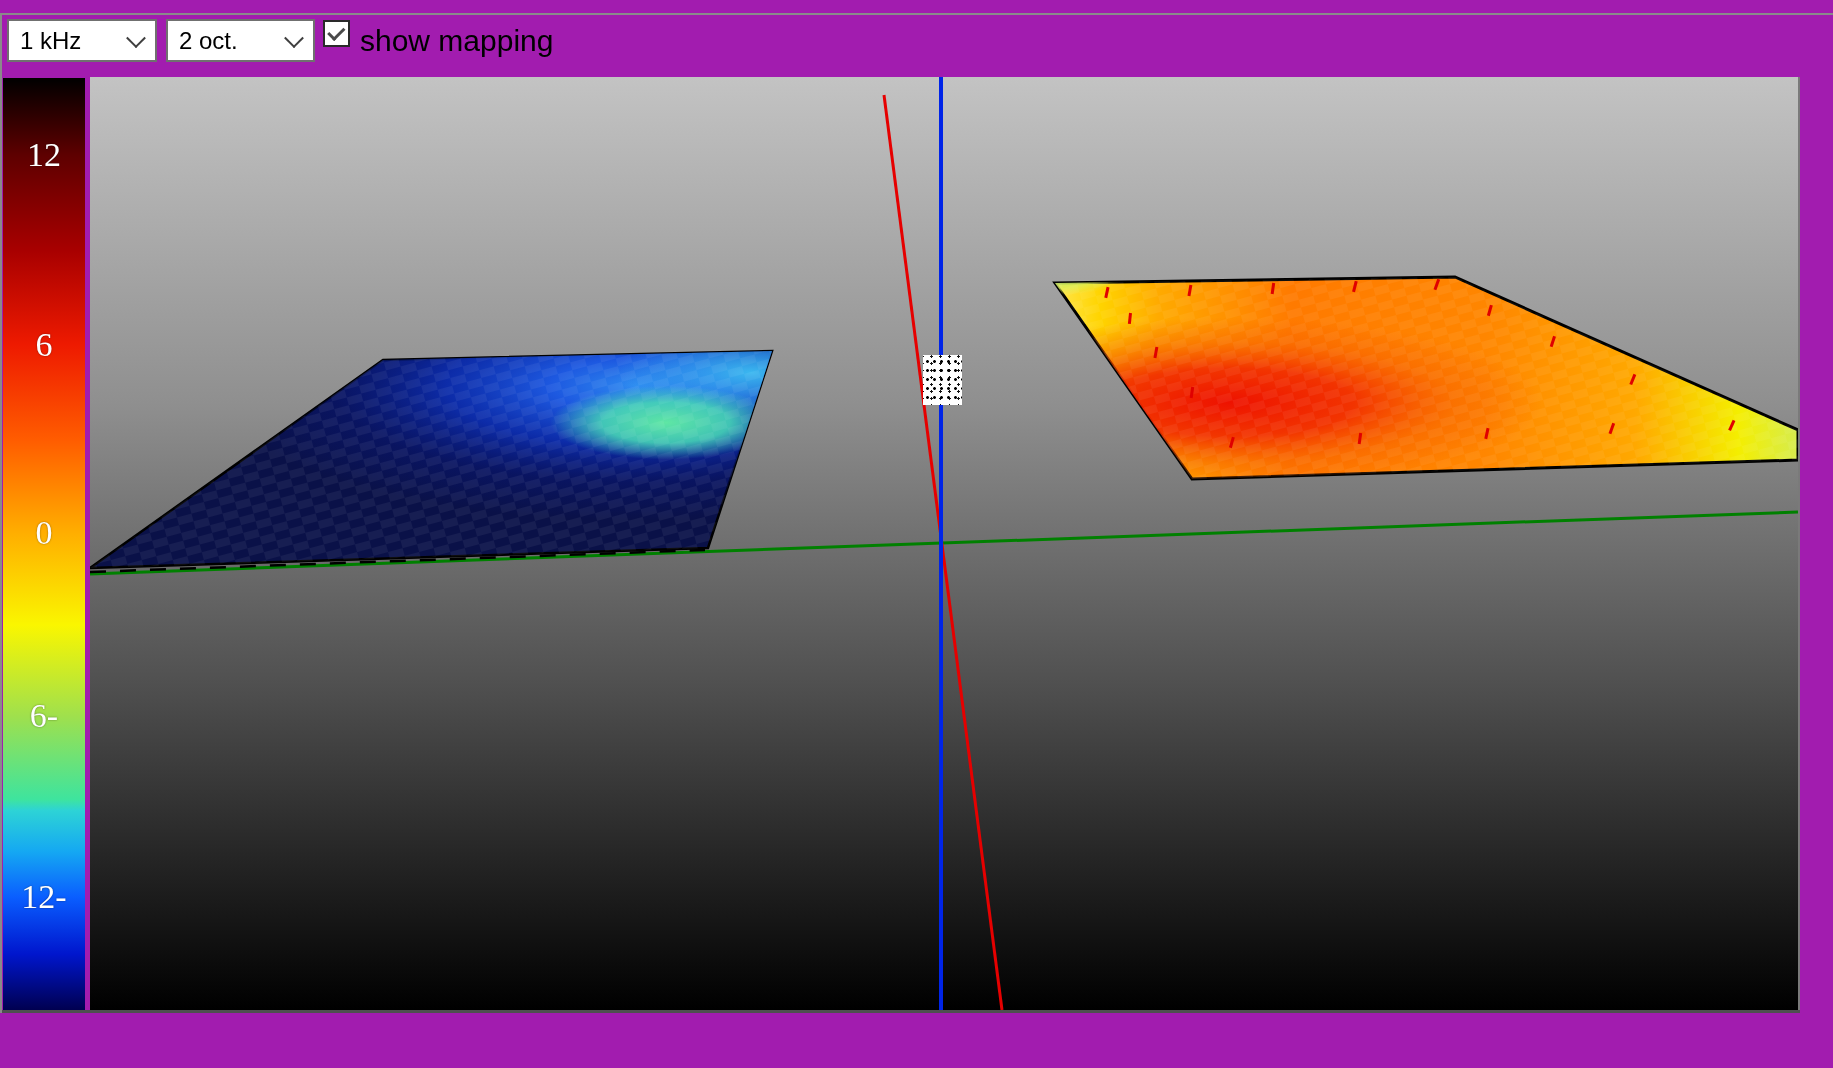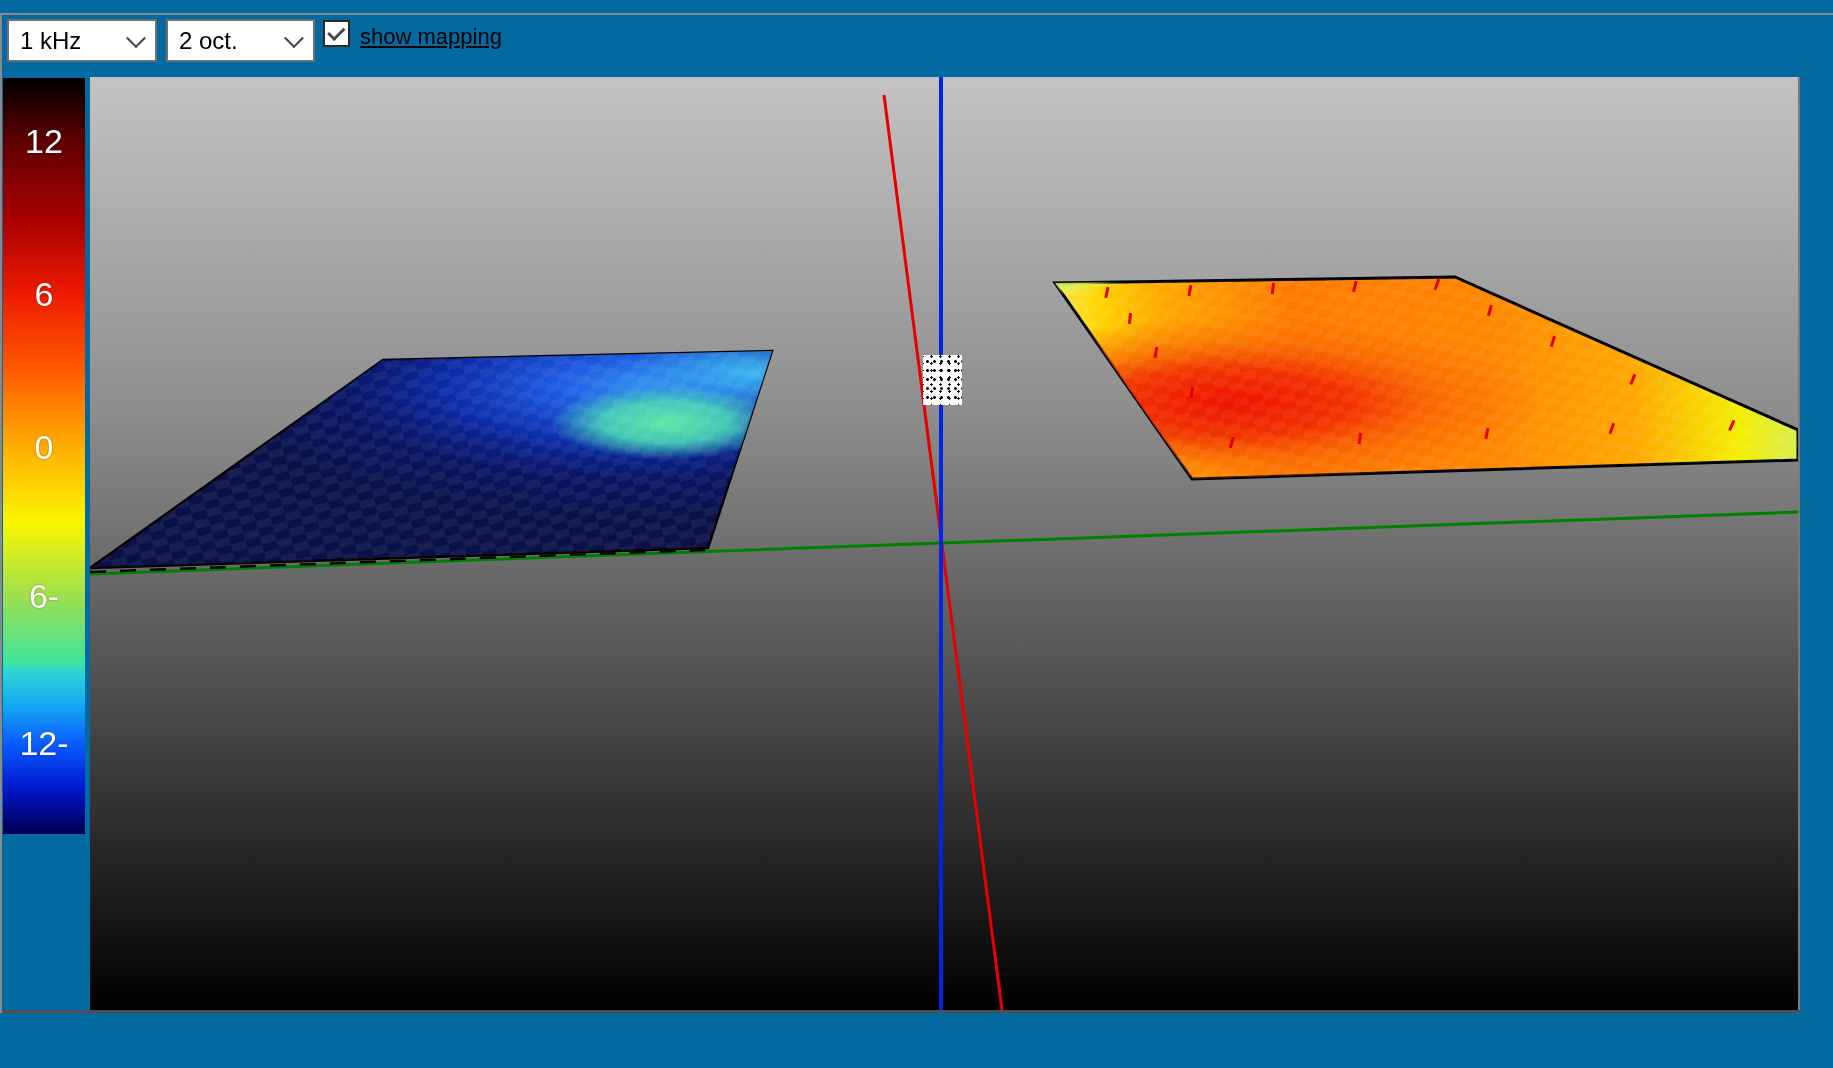--- a/index.html
+++ b/index.html
@@ -1,46 +1,46 @@
 <!DOCTYPE html>
 <html><head>
 <meta charset="utf-8">
 <style>
   html,body{margin:0;padding:0;}
   body{width:1833px;height:1068px;overflow:hidden;background:#f0f0f0;
        font-family:"Liberation Sans",sans-serif;}
-  .app{position:relative;width:1833px;height:1068px;background:#0369a1;}
+  .app{position:relative;width:1833px;height:1068px;background:#a21caf;}
 
   
   .frame-top{position:absolute;left:0;top:13px;width:1833px;height:2px;background:#8a8a8a;}
   .frame-left{position:absolute;left:0;top:13px;width:2px;height:1000px;background:#8a8a8a;}
   .view-border-bottom{position:absolute;left:2px;top:1010px;width:1798px;height:3px;background:#4f4f4f;}
   .view-border-right{position:absolute;left:1798px;top:77px;width:2px;height:933px;background:#7a7a7a;}
 
   
   .combo{position:absolute;top:19px;height:43px;box-sizing:border-box;background:#fff;
          border:2px solid #707070;display:flex;align-items:center;
          justify-content:space-between;padding:0 12px 0 11px;cursor:default;}
   .combo-freq{left:7px;width:150px;}
   .combo-band{left:166px;width:149px;justify-content:space-between;}
   .combo-text{font-size:24px;color:#000;white-space:nowrap;}
   .chevron-icon{width:12px;height:12px;border-right:2.5px solid #3f3f3f;
                 border-bottom:2.5px solid #3f3f3f;transform:rotate(45deg) translate(-2px,-2px);}
   .checkbox{position:absolute;left:323px;top:20px;width:27px;height:27px;box-sizing:border-box;
             background:#fff;border:2.5px solid #2a2a2a;display:flex;align-items:center;justify-content:center;}
   .check-icon{width:13px;height:7px;border-left:3px solid #4a4a4a;border-bottom:3px solid #4a4a4a;
               transform:rotate(-45deg) translate(1px,-2px);}
-  .checkbox-label{position:absolute;left:360px;top:24px;font-size:22px;color:#000;text-decoration:underline;}
+  .checkbox-label{position:absolute;left:360px;top:24px;font-size:30px;color:#000;}
 
   
-  .colorbar{position:absolute;left:3px;top:78px;width:82px;height:756px;
+  .colorbar{position:absolute;left:3px;top:78px;width:82px;height:932px;
     background:linear-gradient(to bottom,
       #000000 0%, #5e0000 8.3%, #a80000 18.5%, #ee1a00 28.6%, #ff5c00 38.8%,
       #ffae00 48.8%, #faf600 58.7%, #9fe04d 68.5%, #3ee49e 77.4%, #2dd3d6 78.6%,
-      #15a8f2 83%, #0a5eff 87.9%, #0016cd 94%, #000050 100%);}
+      #15a8f2 83%, #0a5eff 87.9%, #0016cd 94%, #000050 100%);font-family:Liberation Serif, serif;}
   .cb-label{position:absolute;left:0;width:100%;text-align:center;transform:translateY(-50%);
             color:#fff;font-size:34px;text-shadow:0 0 2px rgba(0,0,0,.45);}
   .cb-l0{top:8.3%;} .cb-l1{top:28.6%;} .cb-l2{top:48.8%;} .cb-l3{top:68.5%;} .cb-l4{top:87.9%;}
 
   
   .view3d{position:absolute;left:90px;top:77px;width:1708px;height:933px;
           background:linear-gradient(to bottom,#c3c3c3 0%,#8f8f8f 35%,#505050 65%,#000 100%);
           overflow:hidden;}
   .view3d svg{position:absolute;left:0;top:0;}
   .source-marker{position:absolute;left:833px;top:278px;width:39px;height:50px;

